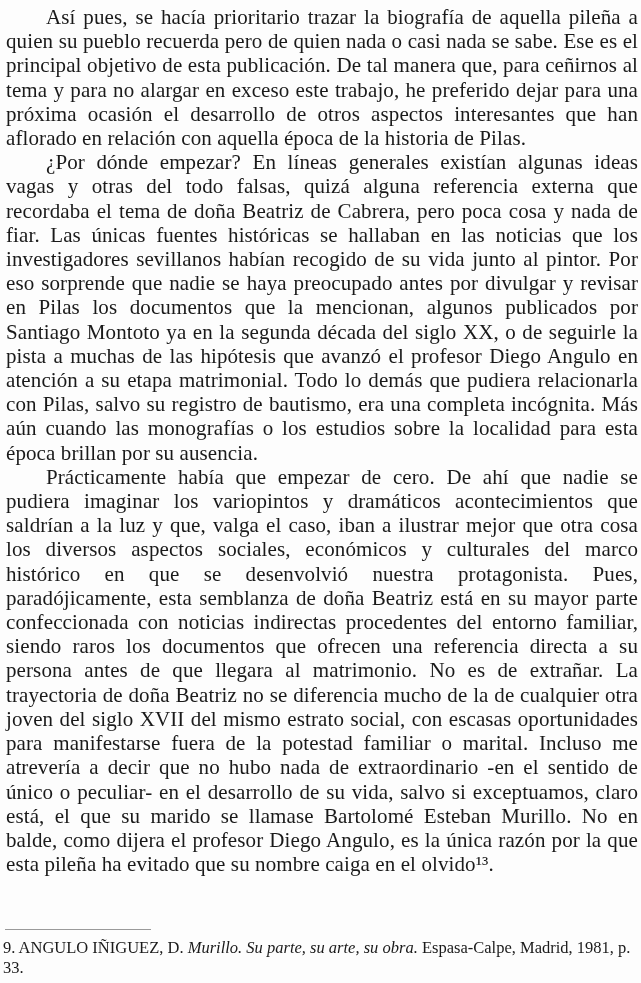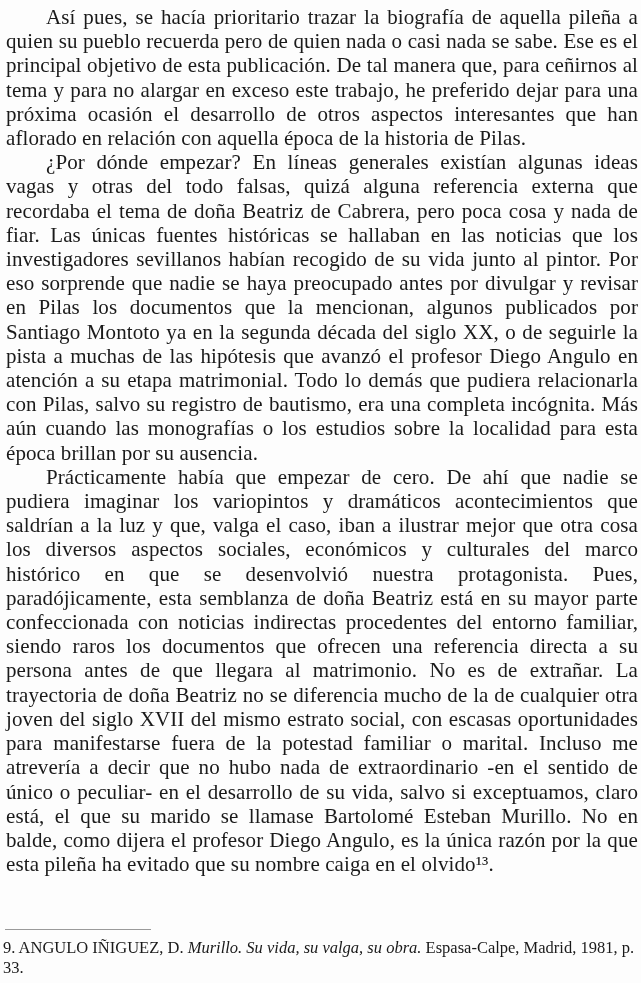--- a/index.html
+++ b/index.html
@@ -62,16 +62,16 @@
 <div class="page">
 
   <div class="text-block">
     <p class="para">Así pues, se hacía prioritario trazar la biografía de aquella pileña a quien su pueblo recuerda pero de quien nada o casi nada se sabe. Ese es el principal objetivo de esta publicación. De tal manera que, para ceñirnos al tema y para no alargar en exceso este trabajo, he preferido dejar para una próxima ocasión el desarrollo de otros aspectos interesantes que han aflorado en relación con aquella época de la historia de Pilas.</p>
     <p class="para">¿Por dónde empezar? En líneas generales existían algunas ideas vagas y otras del todo falsas, quizá alguna referencia externa que recordaba el tema de doña Beatriz de Cabrera, pero poca cosa y nada de fiar. Las únicas fuentes históricas se hallaban en las noticias que los investigadores sevillanos habían recogido de su vida junto al pintor. Por eso sorprende que nadie se haya preocupado antes por divulgar y revisar en Pilas los documentos que la mencionan, algunos publicados por Santiago Montoto ya en la segunda década del siglo XX, o de seguirle la pista a muchas de las hipótesis que avanzó el profesor Diego Angulo en atención a su etapa matrimonial. Todo lo demás que pudiera relacionarla con Pilas, salvo su registro de bautismo, era una completa incógnita. Más aún cuando las monografías o los estudios sobre la localidad para esta época brillan por su ausencia.</p>
     <p class="para">Prácticamente había que empezar de cero. De ahí que nadie se pudiera imaginar los variopintos y dramáticos acontecimientos que saldrían a la luz y que, valga el caso, iban a ilustrar mejor que otra cosa los diversos aspectos sociales, económicos y culturales del marco histórico en que se desenvolvió nuestra protagonista. Pues, paradójicamente, esta semblanza de doña Beatriz está en su mayor parte confeccionada con noticias indirectas procedentes del entorno familiar, siendo raros los documentos que ofrecen una referencia directa a su persona antes de que llegara al matrimonio. No es de extrañar. La trayectoria de doña Beatriz no se diferencia mucho de la de cualquier otra joven del siglo XVII del mismo estrato social, con escasas oportunidades para manifestarse fuera de la potestad familiar o marital. Incluso me atrevería a decir que no hubo nada de extraordinario -en el sentido de único o peculiar- en el desarrollo de su vida, salvo si exceptuamos, claro está, el que su marido se llamase Bartolomé Esteban Murillo. No en balde, como dijera el profesor Diego Angulo, es la única razón por la que esta pileña ha evitado que su nombre caiga en el olvido¹³.</p>
   </div>
 
   <div class="footnote">
     <div class="footnote-rule"></div>
-    <p class="footnote-text"><span>9. ANGULO IÑIGUEZ, D. </span><i>Murillo. Su vida, su valga, su obra.</i><span> Espasa-Calpe, Madrid, 1981, p. 33.</span></p>
+    <p class="footnote-text"><span>9. ANGULO IÑIGUEZ, D. </span><i>Murillo. Su parte, su arte, su obra.</i><span> Espasa-Calpe, Madrid, 1981, p. 33.</span></p>
   </div>
 
 </div>
 
 </body></html>

